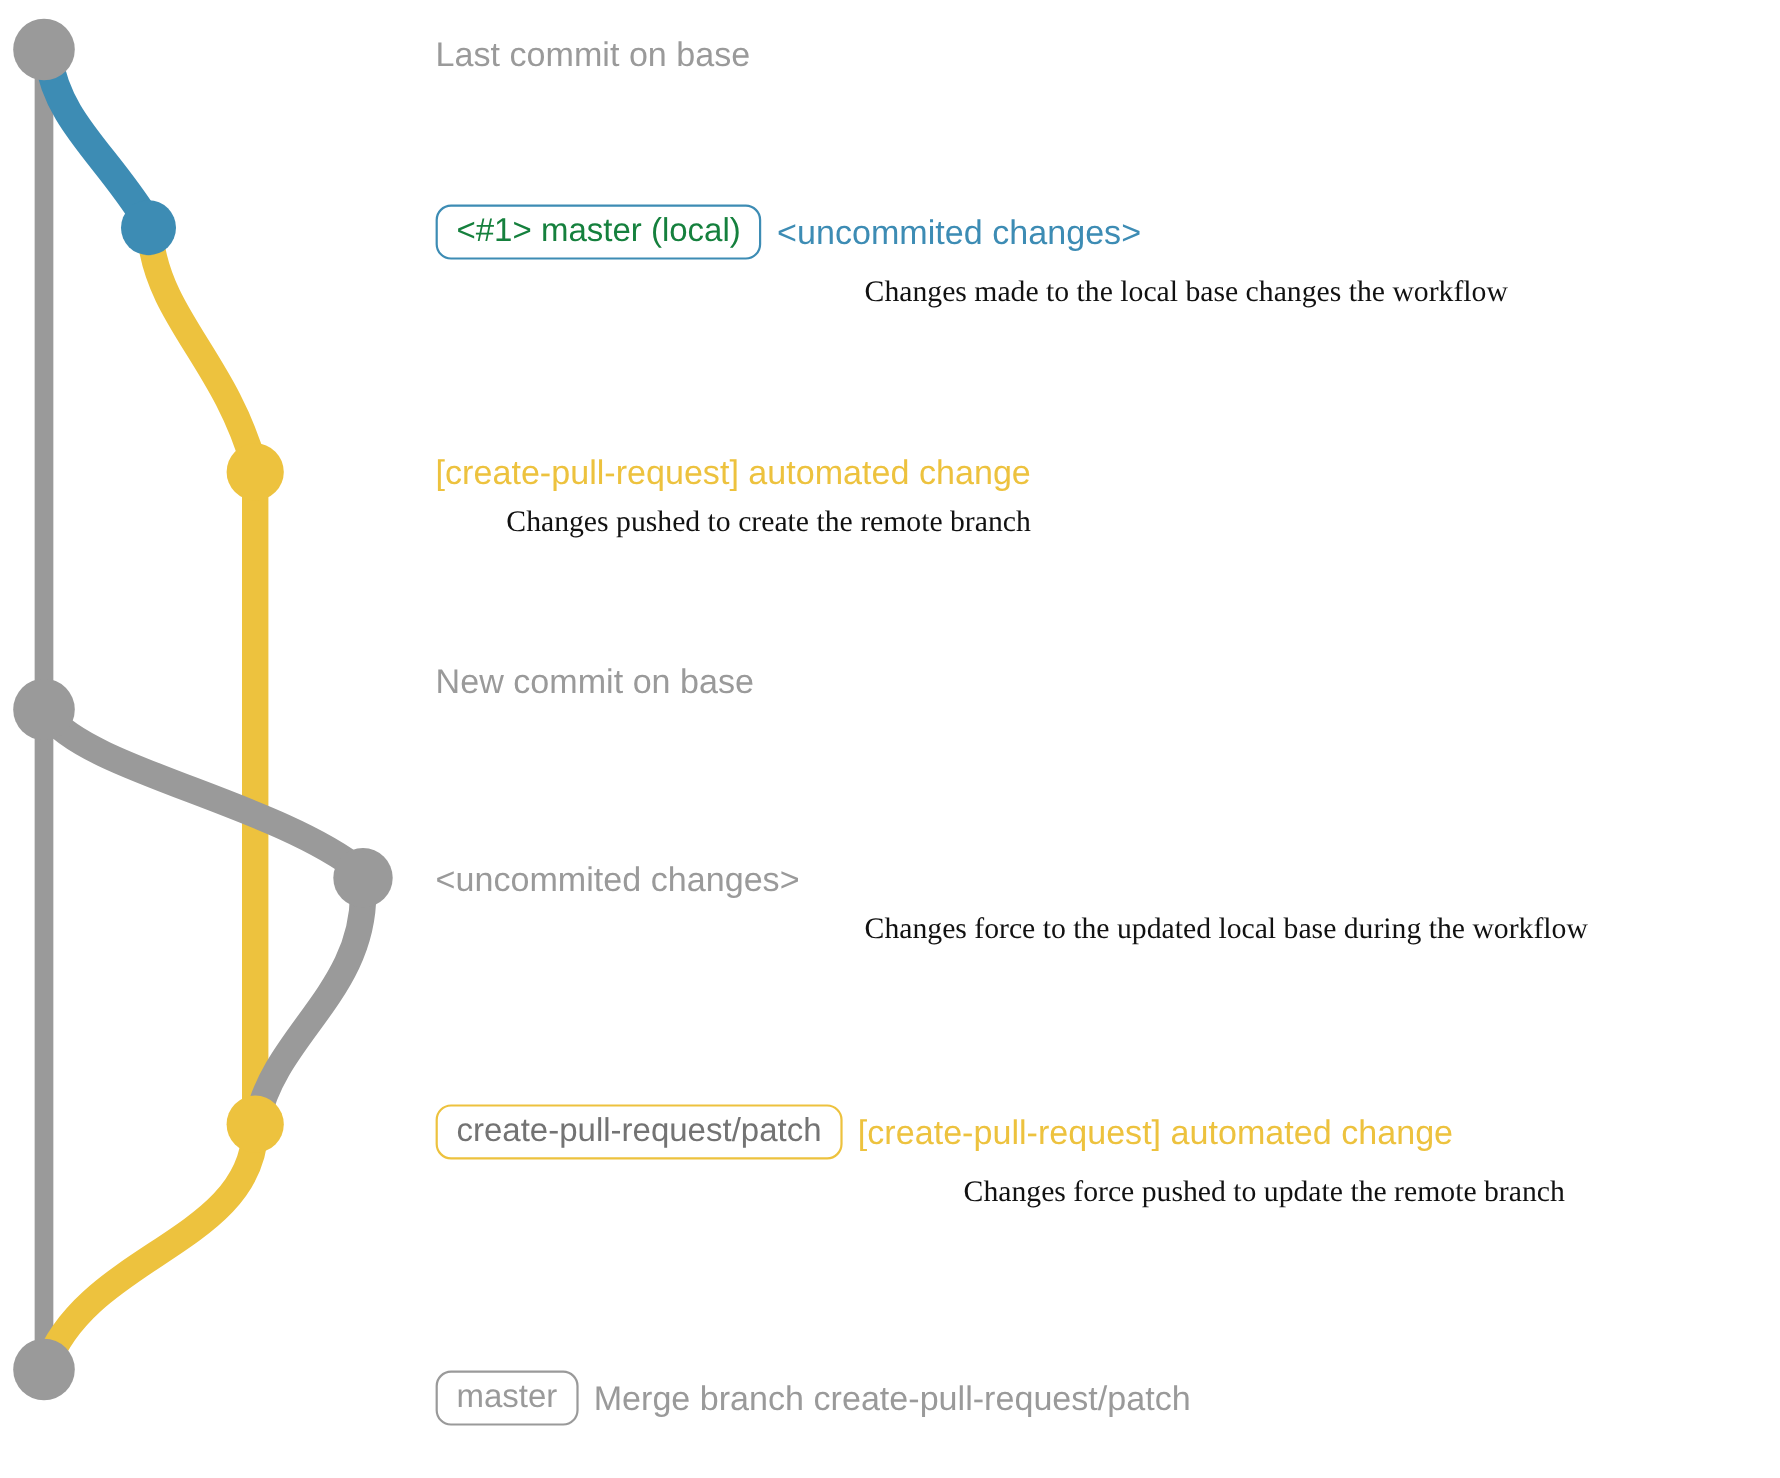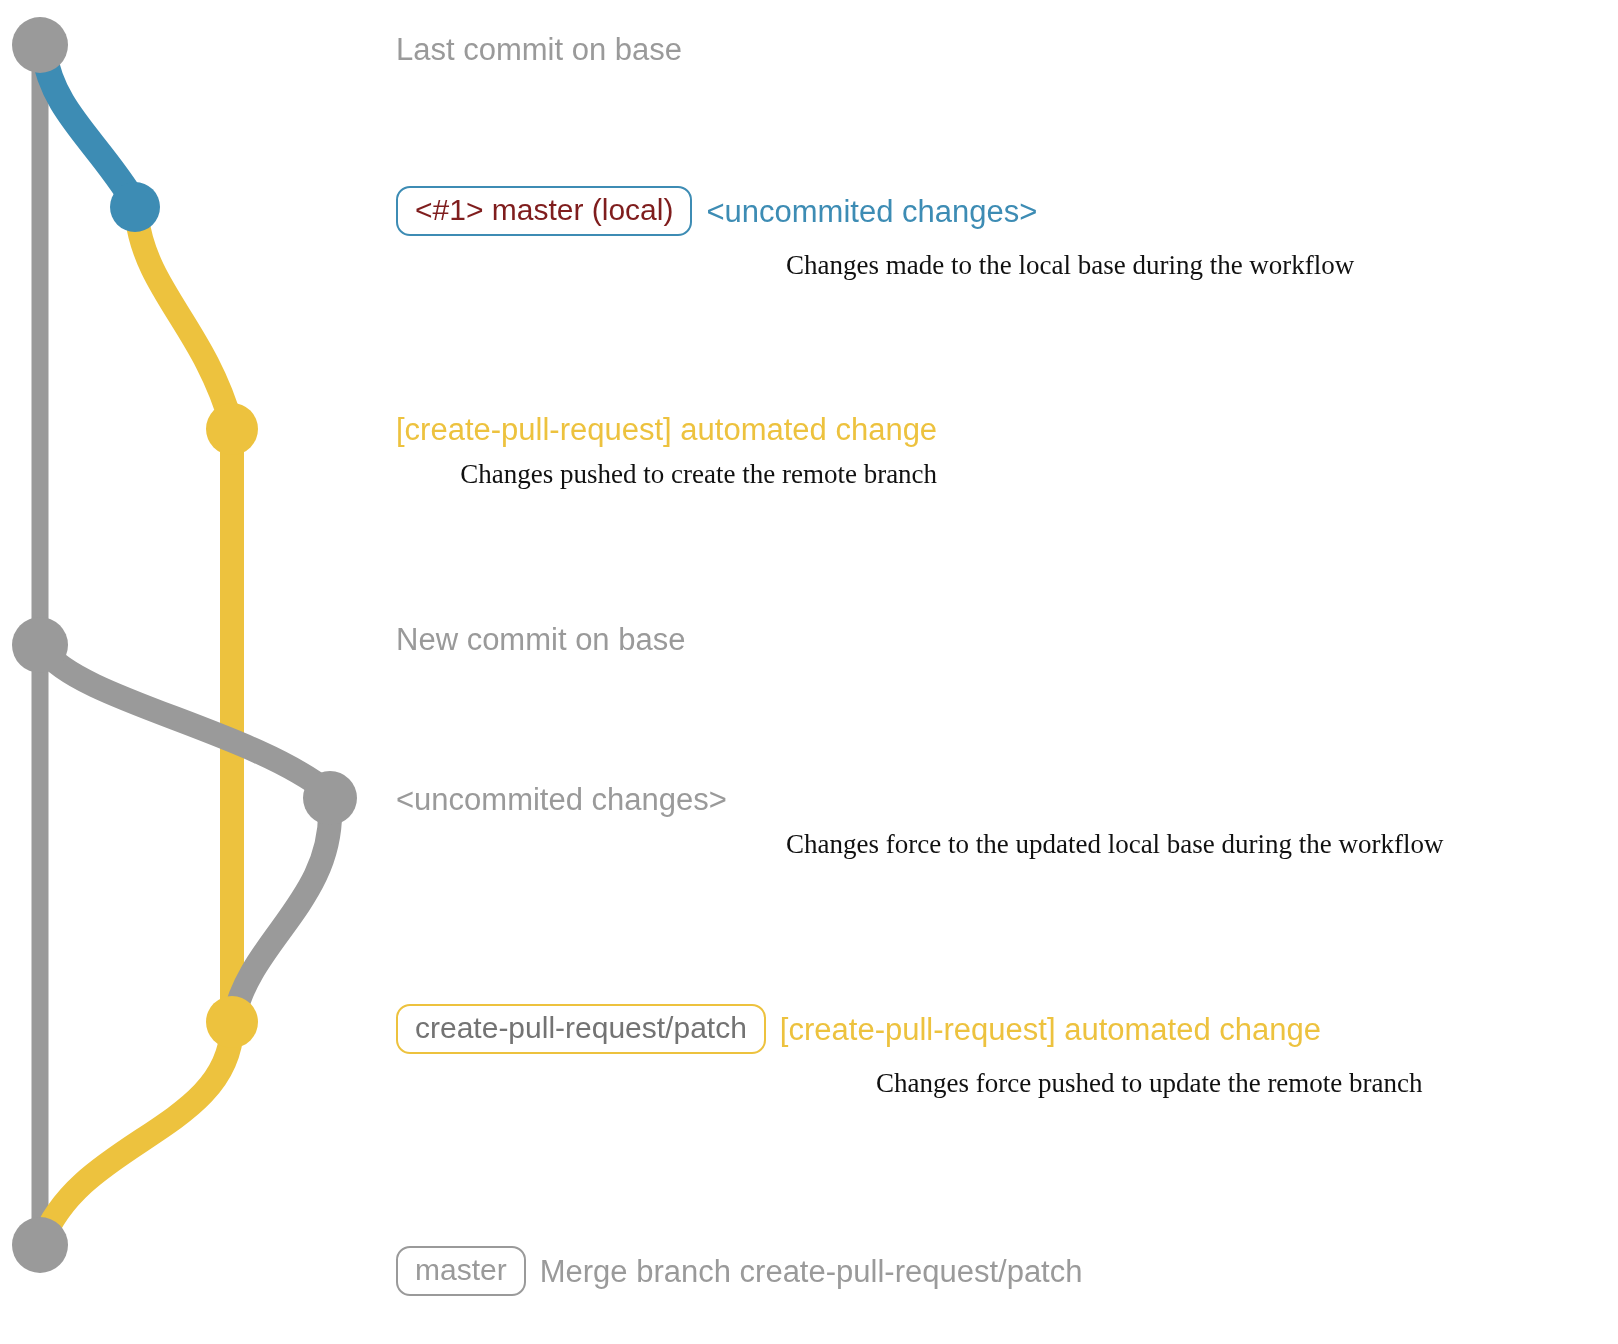--- a/index.html
+++ b/index.html
@@ -51,21 +51,21 @@
     border-radius: 14px;
     padding: 7px 17px 9px 17px;
     font-size: 30px;
     line-height: 1;
     color: #9a9a9a;
     background: #ffffff;
     font-family: "Liberation Sans", sans-serif;
   }
   .ref-badge.blue {
     border-color: #3d8cb4;
-    color: #7f1d1d;
+    color: #15803d;
   }
   .ref-badge.yellow {
     border-color: #edc23e;
     color: #737373;
   }
   .ref-badge.gray {
     border-color: #9a9a9a;
     color: #9a9a9a;
   }
   .subject {
@@ -119,29 +119,29 @@
     <div class="commit-row" style="top: 34px;">
       <div class="row-main">
         <span class="subject gray">Last commit on base</span>
       </div>
     </div>
     <div class="commit-row" style="top: 186px;">
       <div class="row-main">
         <span class="ref-badge blue">&lt;#1&gt; master (local)</span>
         <span class="subject blue">&lt;uncommited changes&gt;</span>
       </div>
-      <span class="note" style="margin-left: 390px;">Changes made to the local base during the workflow</span>
+      <span class="note" style="margin-left: 390px;">Changes made to the local base changes the workflow</span>
     </div>
     <div class="commit-row" style="top: 414px;">
       <div class="row-main">
         <span class="subject yellow">[create-pull-request] automated change</span>
       </div>
       <span class="note" style="margin-left: 22px; text-align: right;">Changes pushed to create the remote branch</span>
     </div>
-    <div class="commit-row" style="top: 624px;">
+    <div class="commit-row" style="top: 604px;">
       <div class="row-main">
         <span class="subject gray">New commit on base</span>
       </div>
     </div>
     <div class="commit-row" style="top: 784px;">
       <div class="row-main">
         <span class="subject gray">&lt;uncommited changes&gt;</span>
       </div>
       <span class="note" style="margin-left: 390px;">Changes force to the updated local base during the workflow</span>
     </div>

